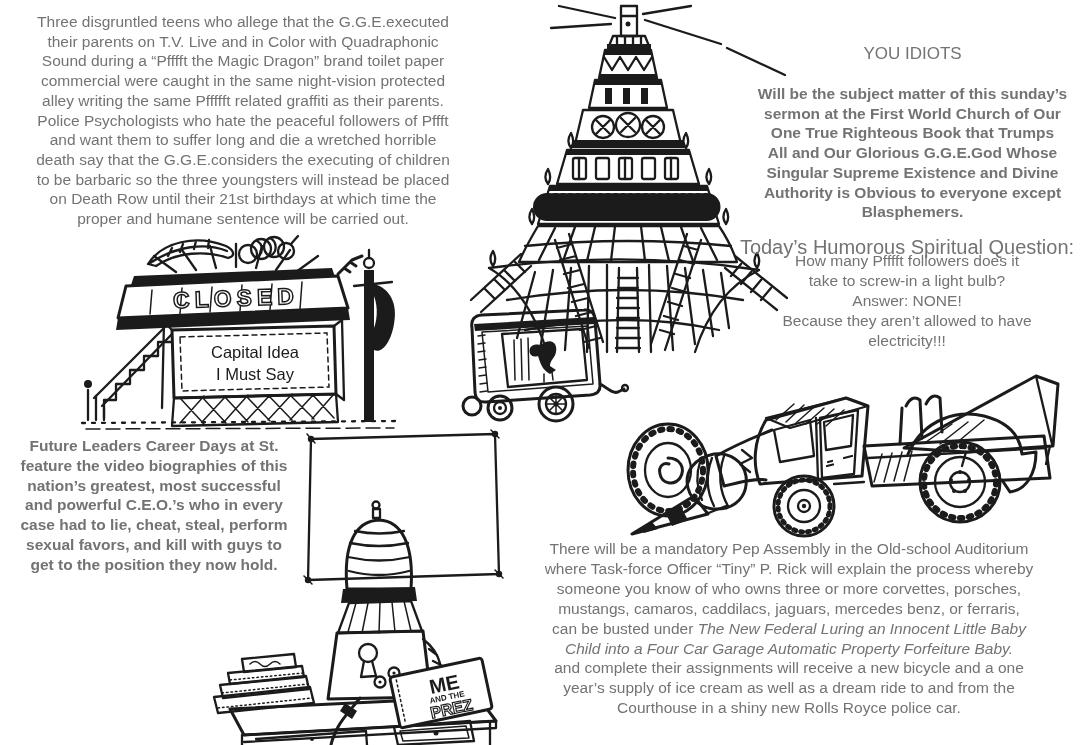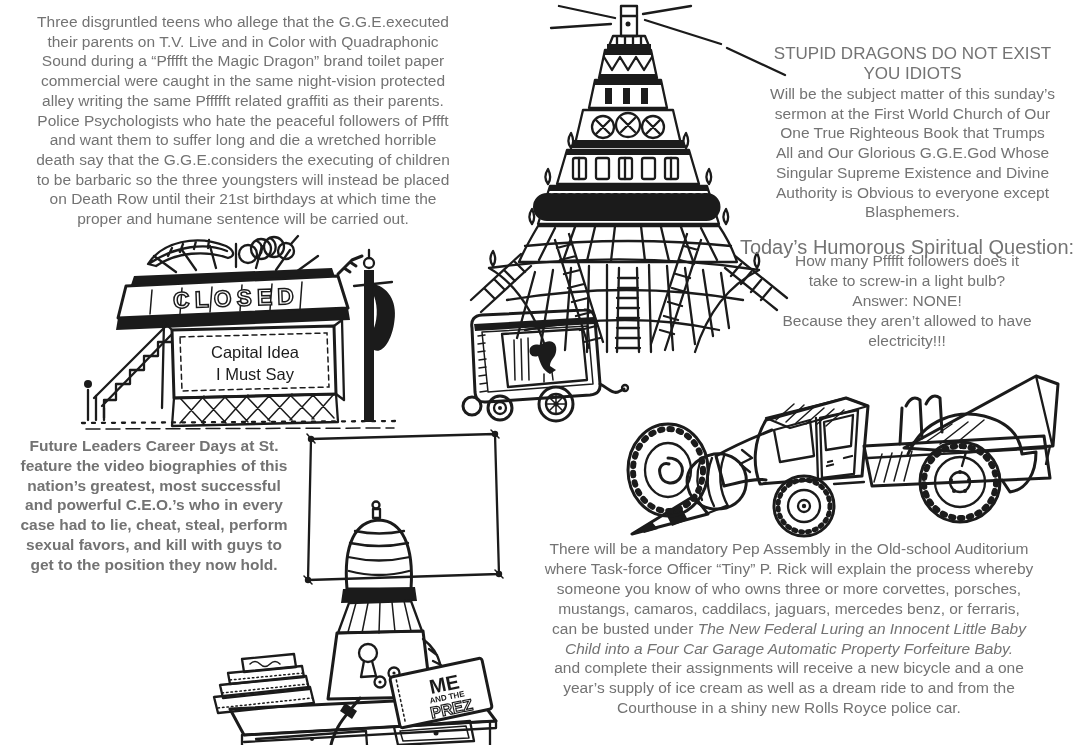--- a/index.html
+++ b/index.html
@@ -3,21 +3,21 @@
 <meta charset="utf-8">
 <style>
   html,body{margin:0;padding:0;background:#e8e8e8;}
   .page{position:relative;width:1080px;height:745px;background:#ffffff;overflow:hidden;
         font-family:"Liberation Sans",sans-serif;color:#737373;}
   .para{position:absolute;text-align:center;}
   .para div{white-space:nowrap;}
   .body-text{font-size:15.5px;line-height:19.7px;}
   .teens{left:10px;top:12px;width:466px;}
   .sermon-head{left:745px;top:44px;width:335px;font-size:17px;line-height:19.5px;}
-  .sermon-body{left:745px;top:84px;width:335px;}
+  .sermon-body{left:745px;top:84px;width:335px;font-weight:bold;}
   .q-head{left:733px;top:236px;width:348px;font-size:20px;line-height:22px;}
   .q-body{left:733px;top:251px;width:348px;font-size:15.5px;line-height:20px;}
   .career{left:14px;top:436px;width:280px;line-height:19.8px;font-weight:bold;}
   .assembly{left:500px;top:539px;width:578px;line-height:19.9px;}
   .em{font-style:italic;}
   .art{position:absolute;}
   svg{display:block;overflow:visible;}
   .ink{stroke:#1b1b1b;fill:none;stroke-width:2.3;stroke-linecap:round;stroke-linejoin:round;}
   .ink-b{stroke:#1b1b1b;fill:none;stroke-width:3;stroke-linecap:round;stroke-linejoin:round;}
   .ink-t{stroke:#1b1b1b;fill:none;stroke-width:1.5;stroke-linecap:round;}
@@ -118,21 +118,20 @@
         <path transform="translate(254,184)" d="M0,0 C3.5,-5 2.5,-10 0,-15 C-3.5,-9.5 -3,-4 0,0 Z"></path>
         <path transform="translate(77,224)" d="M0,0 C3.5,-5 2.5,-10 0,-15 C-3.5,-9.5 -3,-4 0,0 Z"></path>
         <path transform="translate(271,224)" d="M0,0 C3.5,-5 2.5,-10 0,-15 C-3.5,-9.5 -3,-4 0,0 Z"></path>
         <path transform="translate(38,266)" d="M0,0 C3.5,-5 2.5,-10 0,-15 C-3.5,-9.5 -3,-4 0,0 Z"></path>
         <path transform="translate(302,268)" d="M0,0 C3.5,-5 2.5,-10 0,-15 C-3.5,-9.5 -3,-4 0,0 Z"></path>
       </g>
     </svg>
   </div>
 
   <div class="para sermon-head">
-      <div>STUPID DRAGONS DO NOT EXIST</div>
       <div>YOU IDIOTS</div>
     </div>
   <div class="para body-text sermon-body">
       <div>Will be the subject matter of this sunday’s</div>
       <div>sermon at the First World Church of Our</div>
       <div>One True Righteous Book that Trumps</div>
       <div>All and Our Glorious G.G.E.God Whose</div>
       <div>Singular Supreme Existence and Divine</div>
       <div>Authority is Obvious to everyone except</div>
       <div>Blasphemers.</div>

